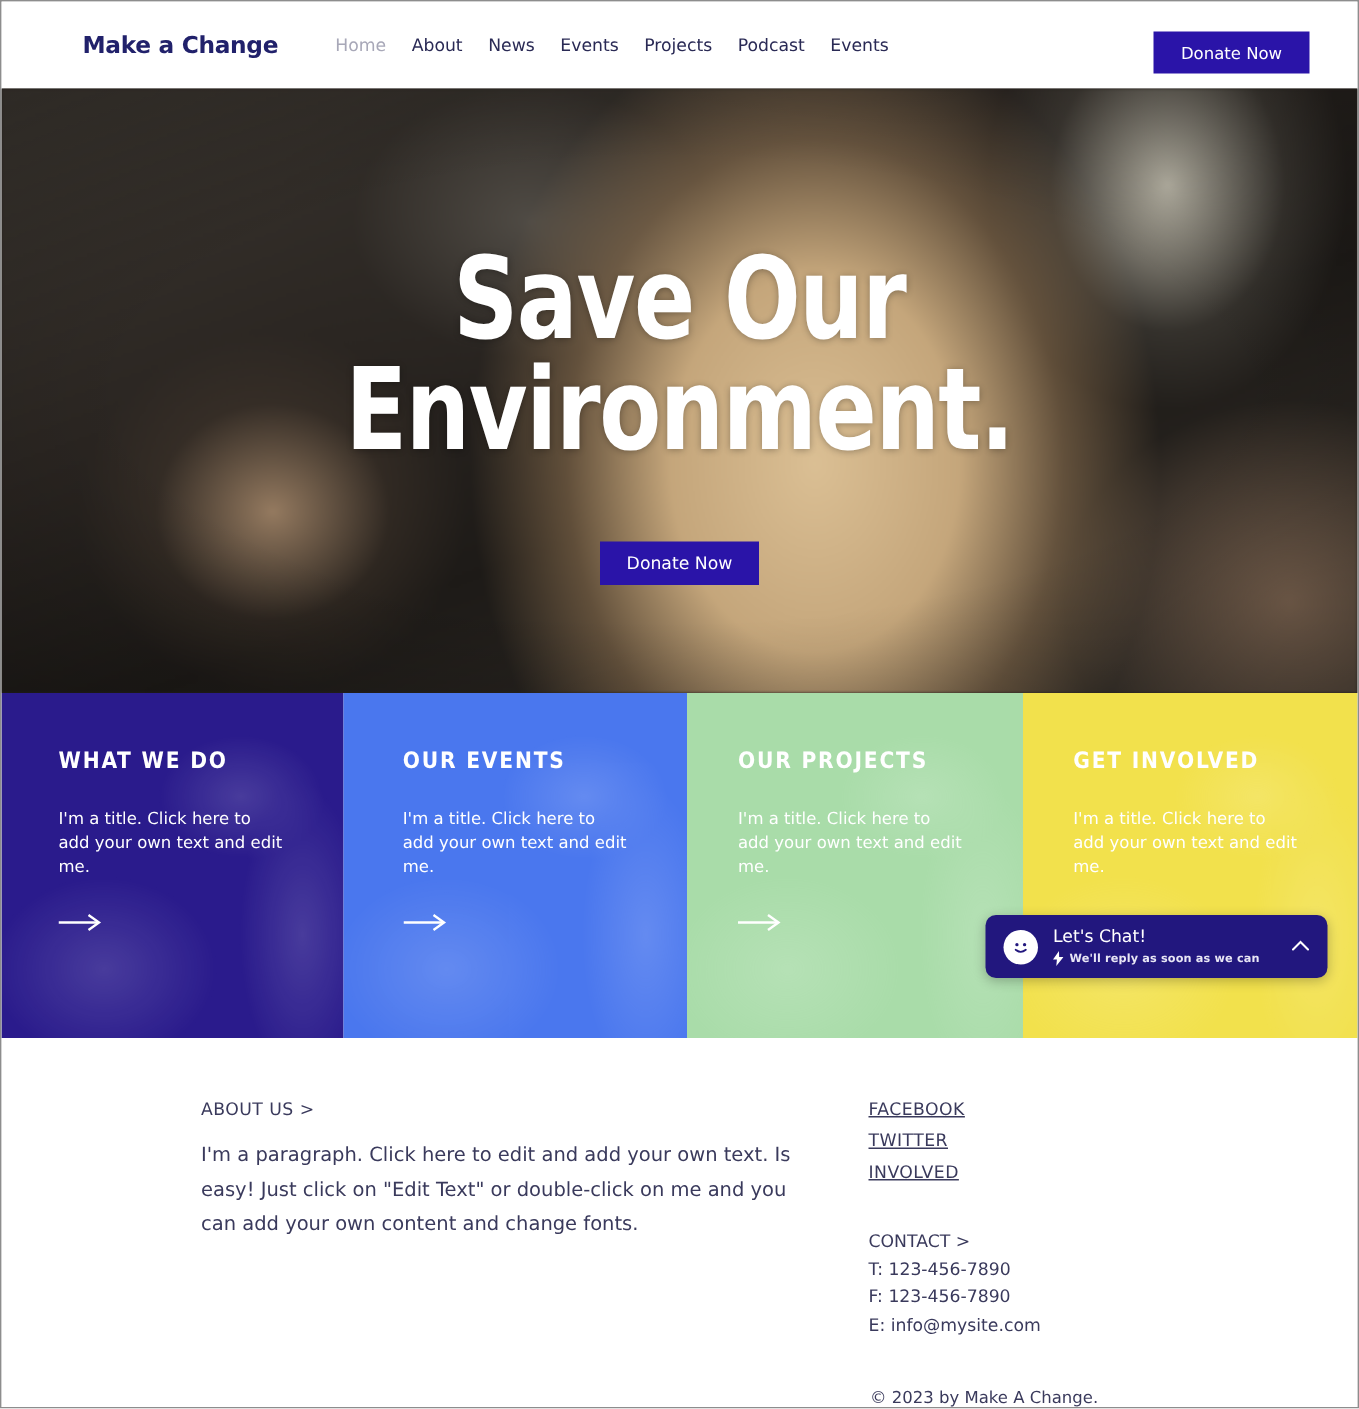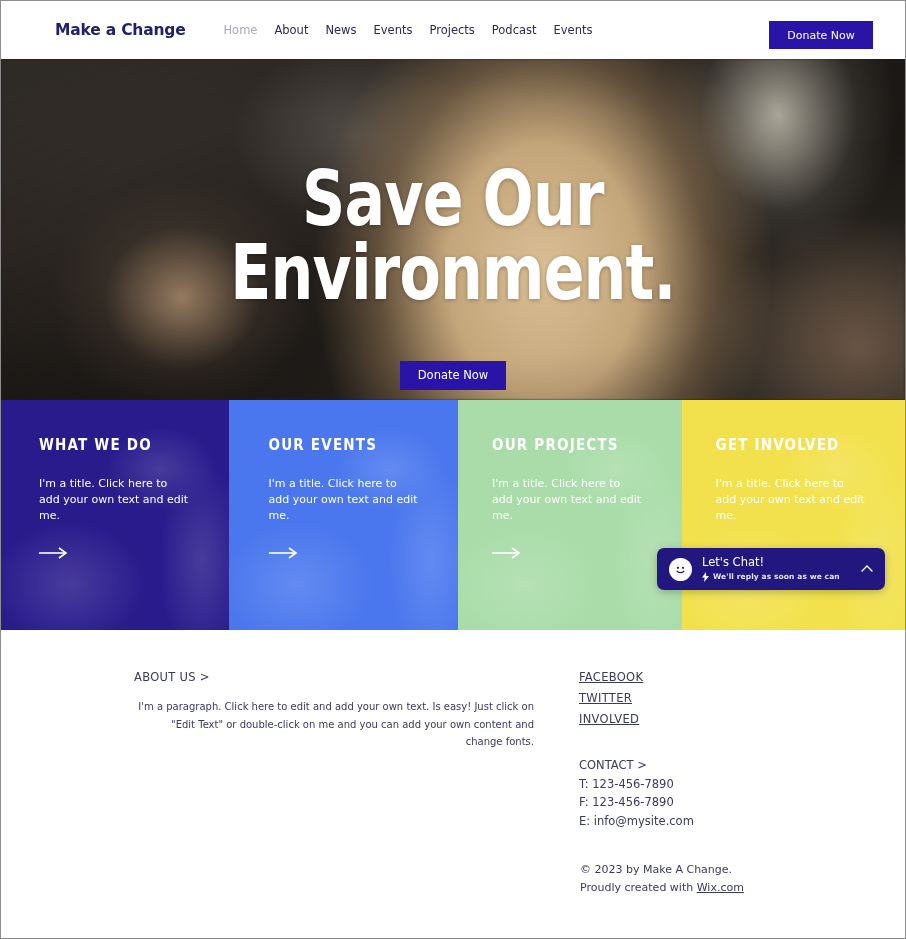--- a/index.html
+++ b/index.html
@@ -71,21 +71,21 @@
     font-size: 11px;
     cursor: pointer;
     display: flex;
     align-items: center;
     justify-content: center;
   }
 
   
   .hero {
     position: relative;
-    height: 341px;
+    height: 403px;
     overflow: hidden;
     background: #2b2521;
   }
 
   .hero-photo {
     position: absolute;
     inset: 0;
     background:
       radial-gradient(ellipse 230px 300px at 60% 62%, rgba(222,194,150,0.98) 0%, rgba(205,173,128,0.95) 42%, rgba(150,120,85,0.55) 72%, rgba(60,48,38,0) 100%),
       radial-gradient(ellipse 120px 150px at 86% 16%, rgba(232,228,210,0.75) 0%, rgba(120,116,105,0.25) 65%, rgba(40,38,34,0) 100%),
@@ -259,24 +259,23 @@
 
   .footer-heading {
     font-family: "DejaVu Sans", sans-serif;
     font-size: 11.5px;
     color: #3a3a5c;
     letter-spacing: 0.3px;
     margin-bottom: 14px;
   }
   .footer-para {
     font-family: "DejaVu Sans", sans-serif;
-    font-size: 10px;
+    font-size: 13px;
     line-height: 1.75;
     color: #3a3a5c;
-    text-align: right;
   }
 
   .social-link {
     display: block;
     font-family: "DejaVu Sans", sans-serif;
     font-size: 11.5px;
     color: #3a3a5c;
     text-decoration: underline;
     letter-spacing: 0.3px;
     margin-bottom: 7px;

